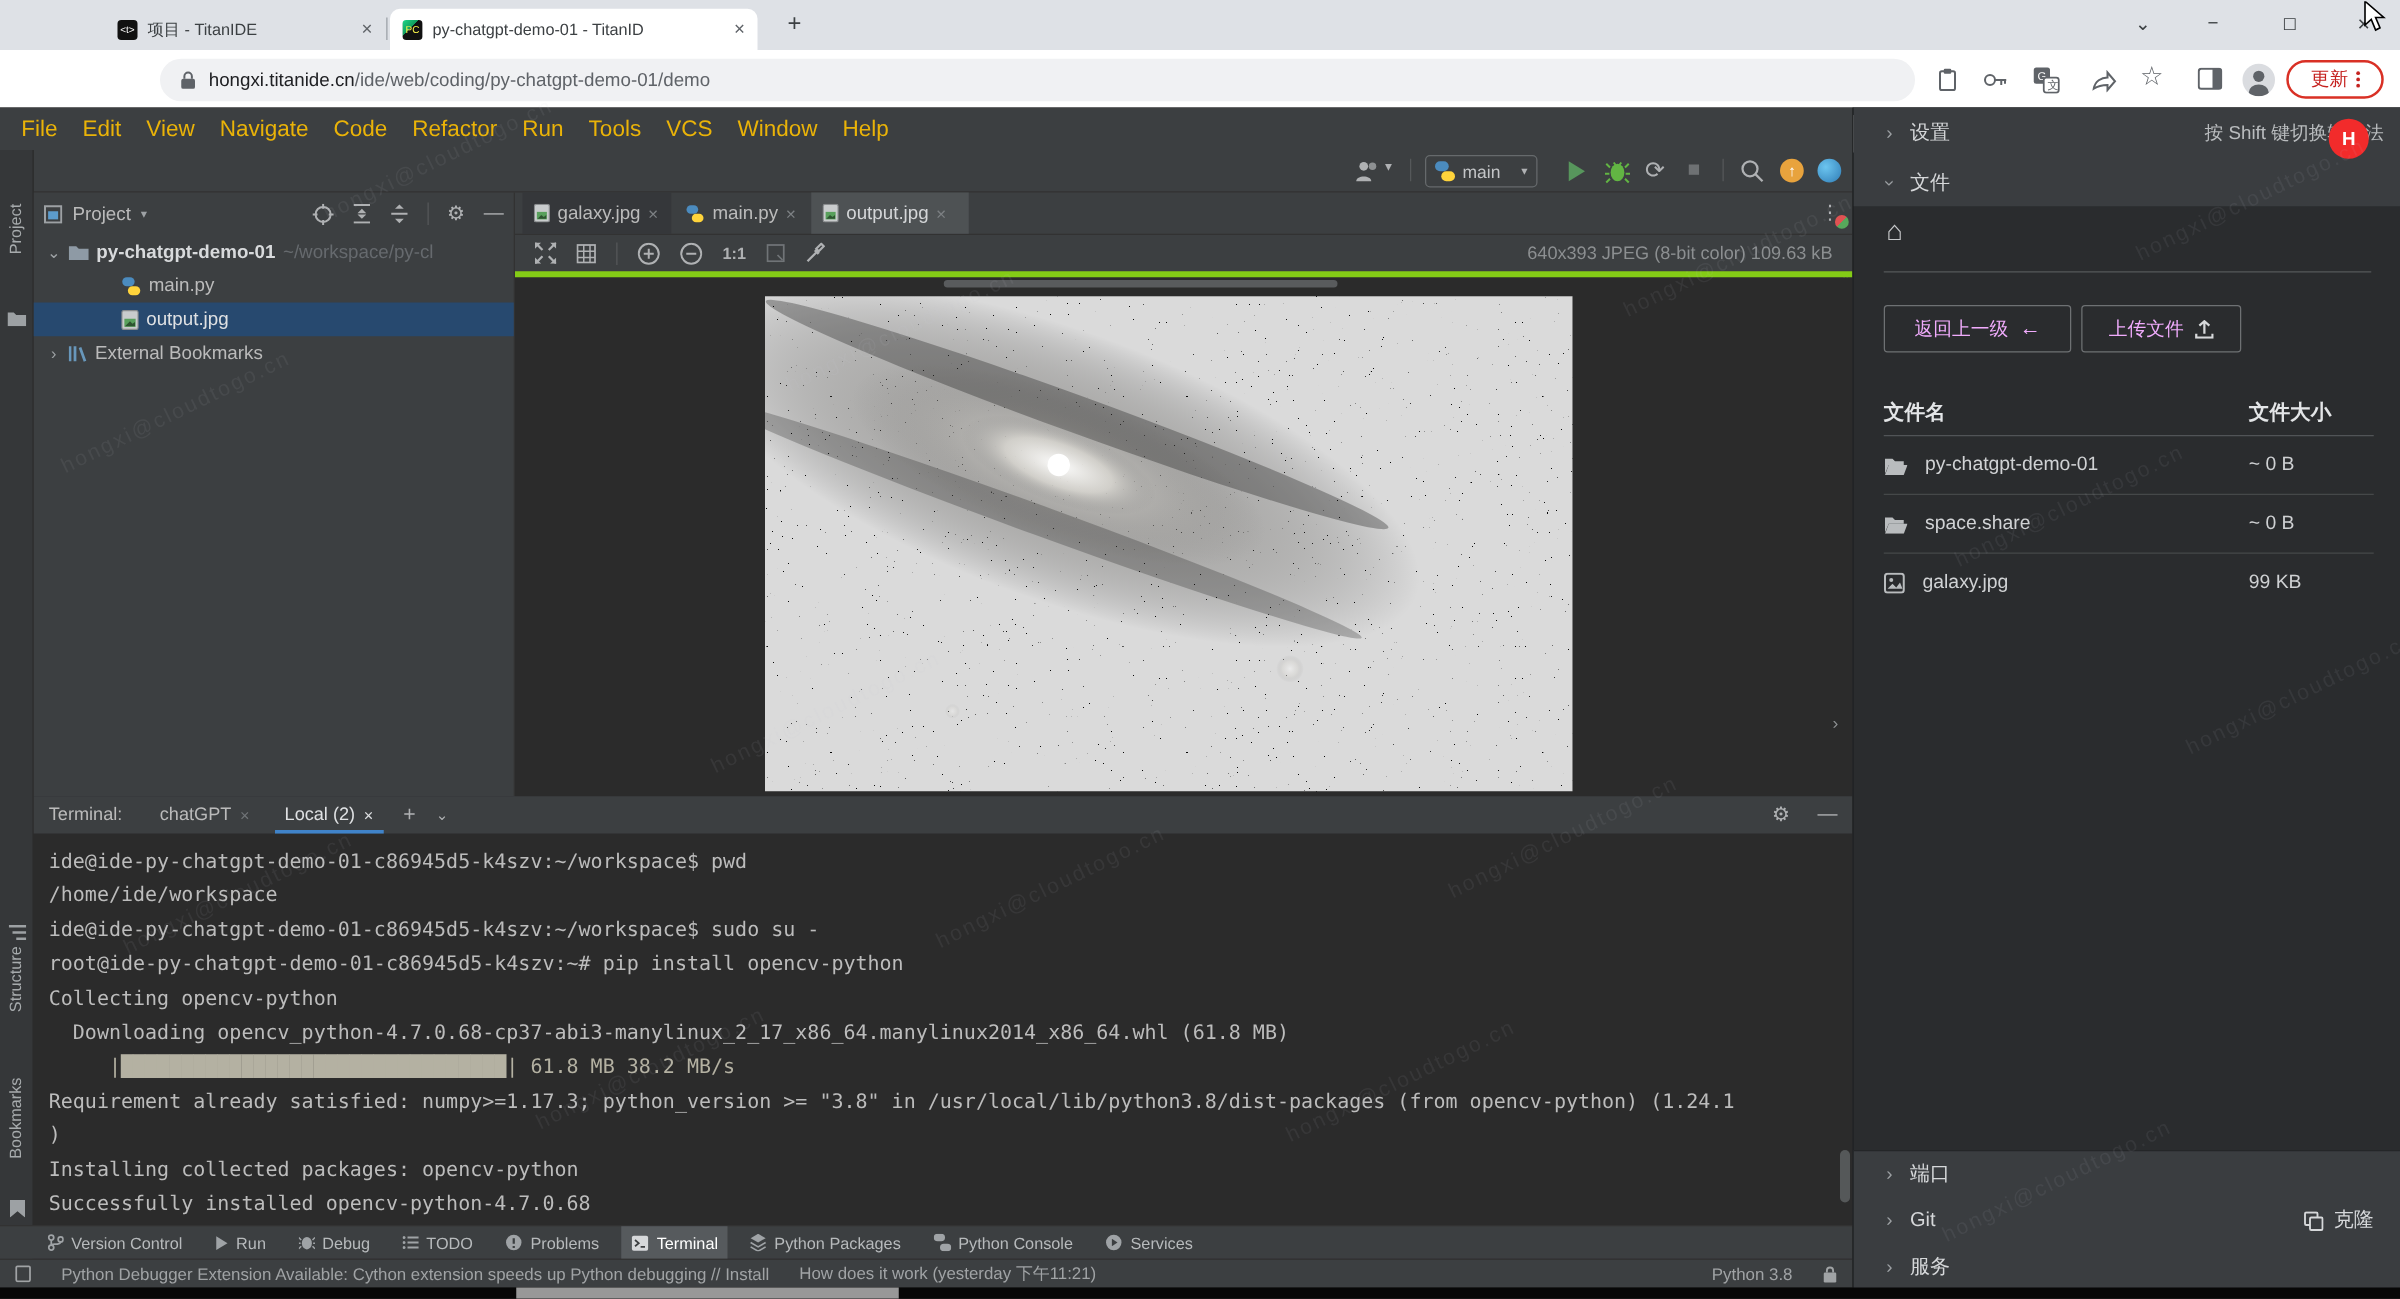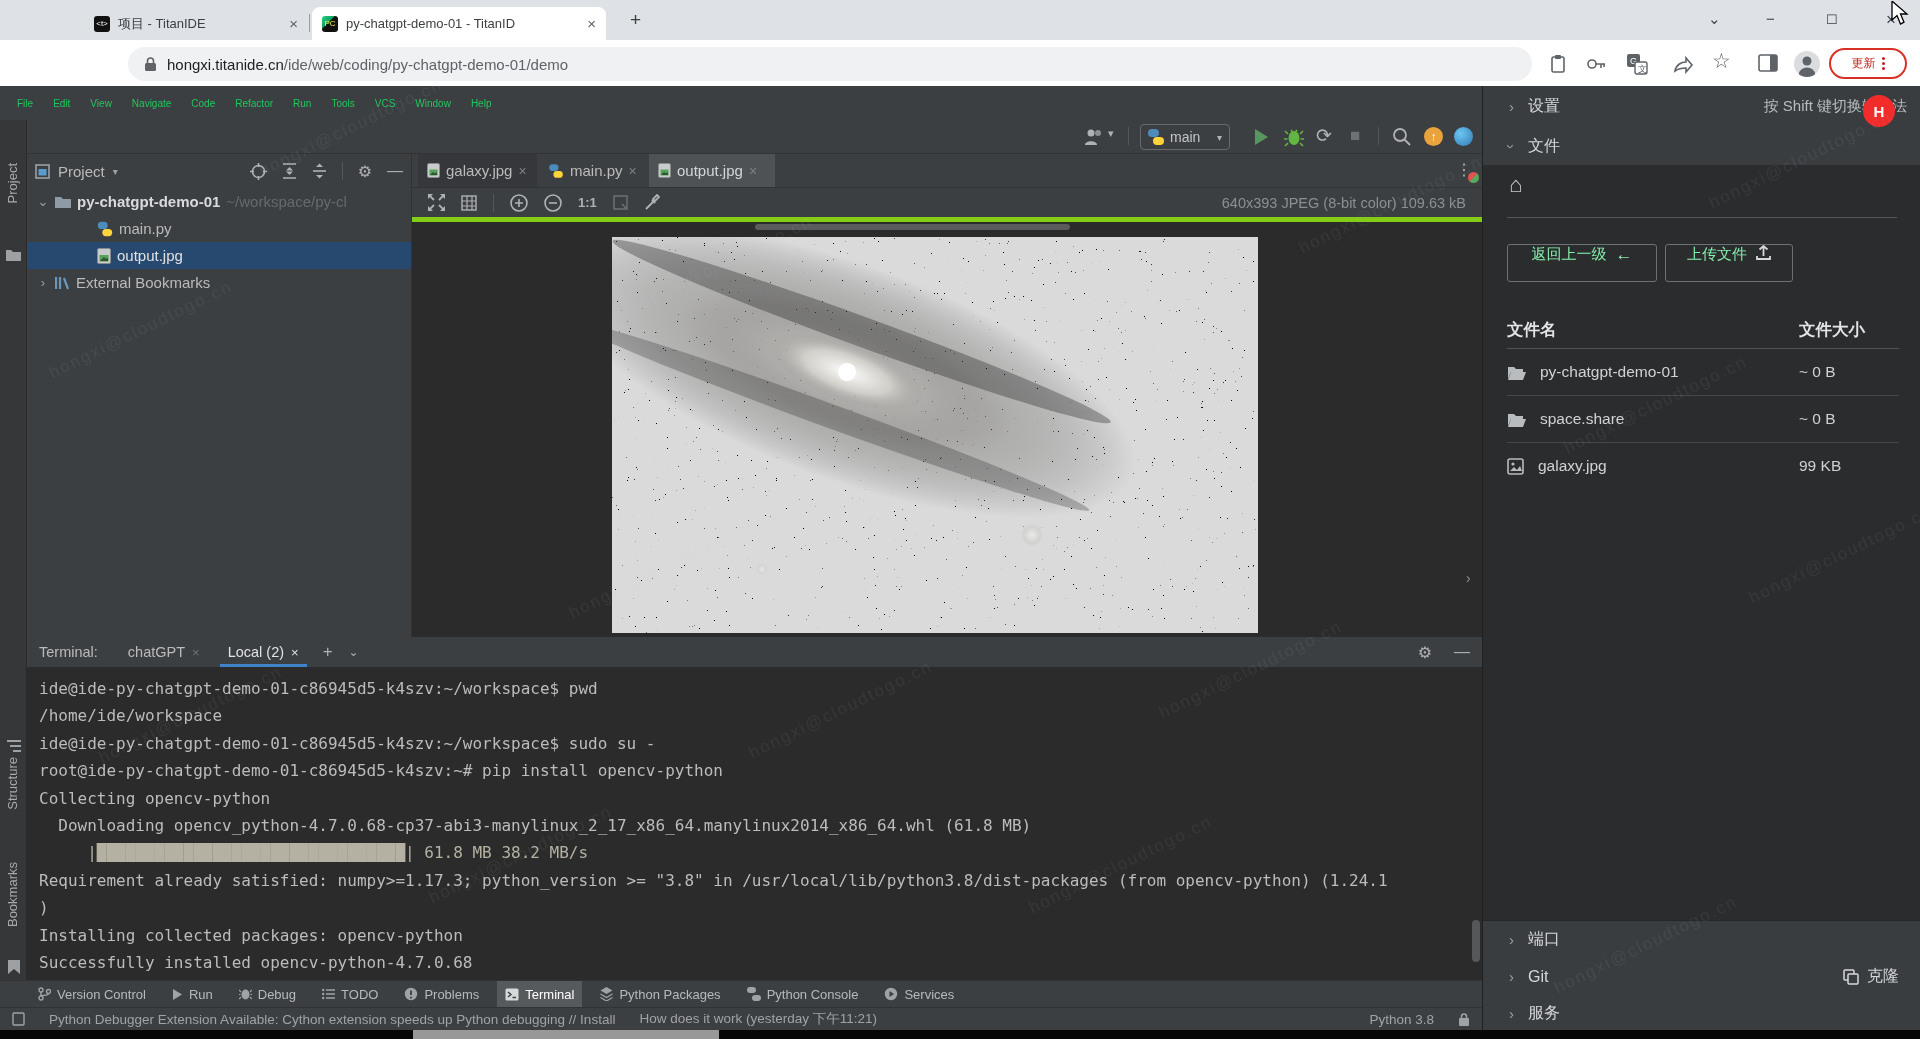--- a/index.html
+++ b/index.html
@@ -17,27 +17,27 @@
   .pcfav{background:linear-gradient(135deg,#21d789 0%,#119d5c 40%,#111 41%),#111;color:#fcf84a;font-weight:normal}
   .tabsep{top:14px;width:1px;height:18px;background:#9aa0a6}
   .winctl{color:#3c4043;font-size:15px;top:10px}
   .browserbar{left:0;top:40px;width:1920px;height:46px;background:#fff}
   .navic{color:#5f6368;font-size:19px;top:51px}
   .urlpill{left:128px;top:47px;width:1404px;height:34px;background:#f0f1f3;border-radius:17px;display:flex;align-items:center;padding:0 16px;box-sizing:border-box}
   .url{font-size:15px;color:#202124;white-space:nowrap}
   .url .path{color:#5f6368}
   .cicon{stroke:#5f6368;fill:none;stroke-width:1.6}
   .updatepill{left:1829px;top:48px;width:78px;height:31px;border:2px solid #d93025;border-radius:16px;display:flex;align-items:center;justify-content:center;gap:6px;box-sizing:border-box}
-  .updatepill span{color:#c5221f;font-size:12px}
+  .updatepill span{color:#c5221f;font-size:15px}
   .kebab{width:3px;height:3px;border-radius:50%;background:#c5221f;box-shadow:0 -5px 0 #c5221f,0 5px 0 #c5221f}
 
   
   .darkbar{background:#3c3f41}
   .menubar{left:0;top:86px;width:1482px;height:34px;display:flex;align-items:center;padding-left:8px;box-sizing:border-box;gap:2px}
-  .menubar span{color:#22c55e;font-size:10px;padding:0 9px}
+  .menubar span{color:#eab308;font-size:18px;padding:0 9px}
   .idetoolbar{left:0;top:120px;width:1482px;height:34px;border-bottom:1px solid #323232;box-sizing:border-box}
   .branchpill{left:1140px;top:124px;width:90px;height:26px;border:1px solid #666a6c;border-radius:4px;display:flex;align-items:center;padding:0 7px;gap:6px;box-sizing:border-box}
   .branchpill span{color:#c3c5c7;font-size:14px}
   .ghost{color:#afb1b3;font-size:15px}
   .pylogo{width:16px;height:16px;position:relative;flex:0 0 16px}
   .pylogo i{position:absolute;width:11px;height:8px;border-radius:4px}
   .pylogo i:first-child{left:0;top:0;background:#4b8bbe}
   .pylogo i:last-child{right:0;bottom:0;background:#ffd43b}
 
   
@@ -87,21 +87,21 @@
   .statusbar{left:0;top:1007px;width:1482px;height:23px;background:#3c3f41;border-top:1px solid #323232;display:flex;align-items:center;padding:0 12px;gap:24px;box-sizing:border-box}
   .statusbar span{color:#a0a3a5;font-size:13.5px;white-space:nowrap}
 
   
   .rpanel{left:1482px;top:86px;width:438px;height:944px;background:#2a2c2e;border-left:1px solid #1f2123;box-sizing:border-box}
   .rhead{position:absolute;left:0;top:0;width:438px;height:79px;background:#3a3d40}
   .rrow{display:flex;align-items:center;gap:14px;padding-left:26px;height:38px}
   .rrow .sect{color:#d6d8da;font-size:16px}
   .rchev{color:#9ca0a3;font-size:15px;display:inline-block}
   .down{transform:rotate(90deg)}
-  .rbtn{border:1px solid #6e7173;border-radius:3px;color:#86efac;font-size:15px;display:flex;align-items:flex-start;justify-content:center;gap:9px;box-sizing:border-box}
+  .rbtn{border:1px solid #6e7173;border-radius:3px;color:#f0abfc;font-size:15px;display:flex;align-items:center;justify-content:center;gap:9px;box-sizing:border-box}
   .ftable{position:absolute;left:24px;top:226px;width:392px}
   .fhead{display:flex;height:36px;align-items:center;border-bottom:1px solid #515457}
   .fhead b{color:#e3e5e7;font-size:16.5px}
   .frow{display:flex;align-items:center;height:46px;border-bottom:1px solid #454849}
   .frow:last-child{border-bottom:none}
   .fname{color:#d0d2d4;font-size:15.5px;margin-left:14px}
   .fsize{margin-left:auto;width:100px;color:#cfd1d3;font-size:15.5px}
   .rbottom{position:absolute;left:0;top:834px;width:438px;height:110px;background:#3a3d40;border-top:1px solid #242628}
 
   .blackstrip{left:0;top:1030px;width:1920px;height:9px;background:#070707}

